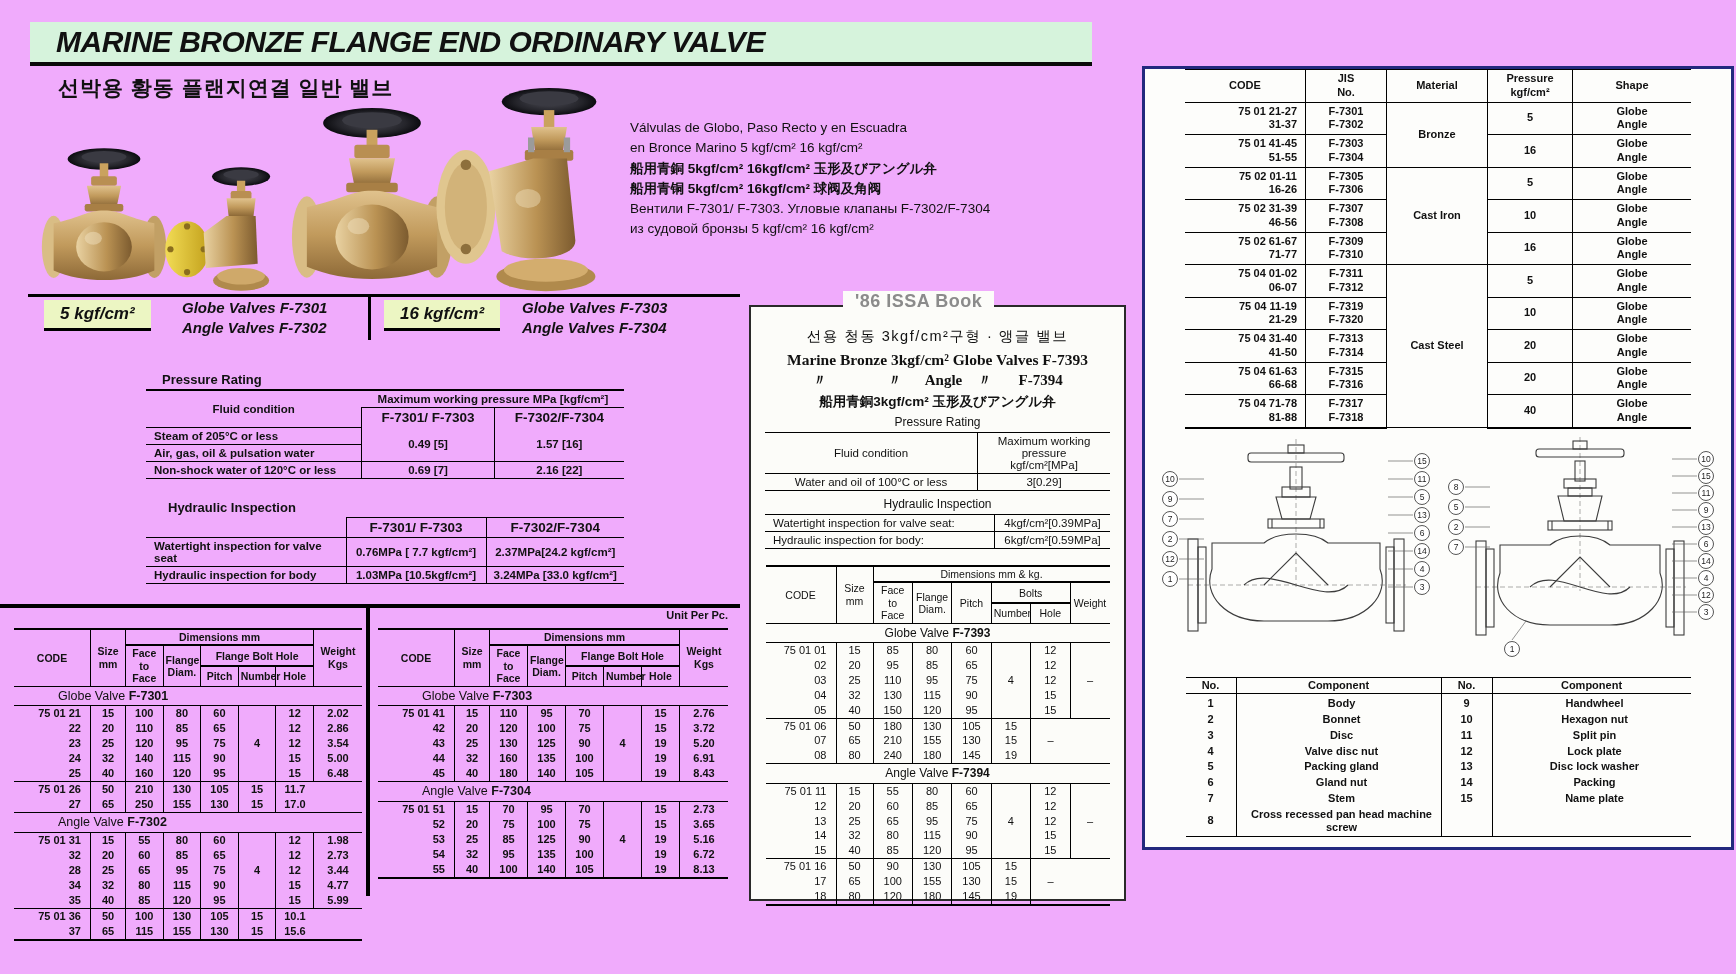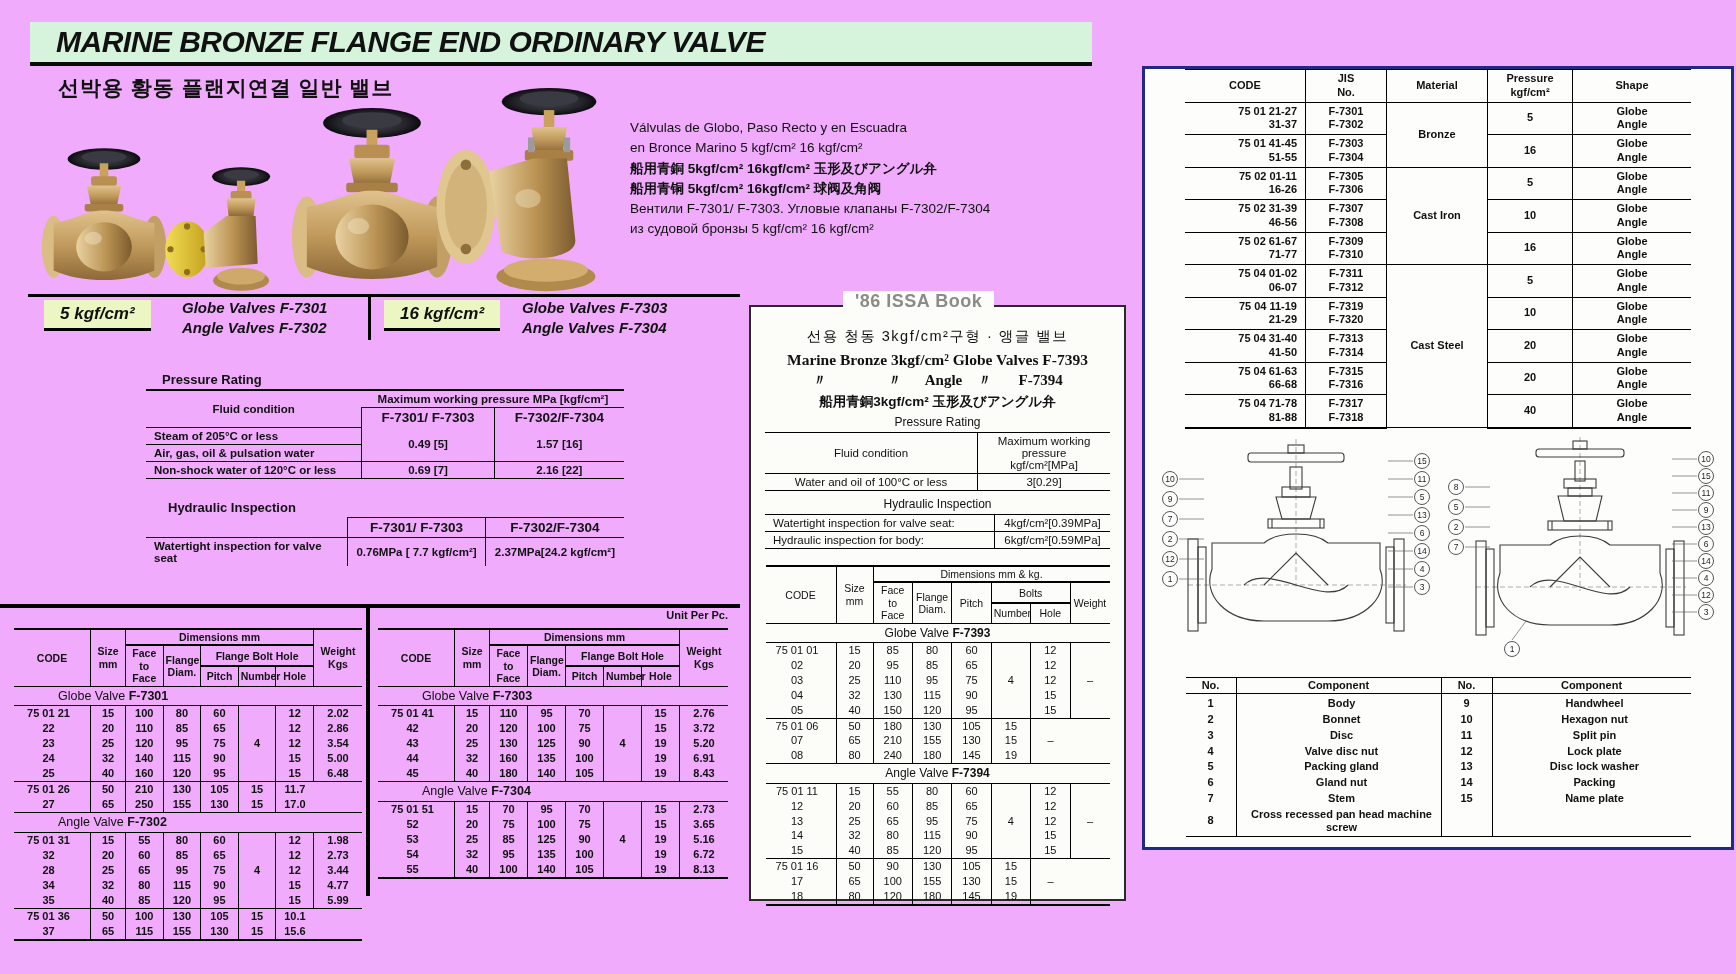--- a/index.html
+++ b/index.html
@@ -42,21 +42,21 @@
   table.dim{border-collapse:collapse;font-size:11px;font-weight:bold;table-layout:fixed;}
   .dim th,.dim td{border-left:1px solid #000;border-right:1px solid #000;padding:1px 2px;text-align:center;line-height:1.18;vertical-align:middle;}
   .dim tr>*:first-child{border-left:none;}
   .dim tr>*:last-child{border-right:none;}
   .dim thead th{border-top:2px solid #000;border-bottom:1px solid #000;font-size:10.5px;}
   .dim thead{border-bottom:1.5px solid #000;}
   .dim tbody.sec td{border-left:none;border-right:none;border-top:1.5px solid #000;border-bottom:1.5px solid #000;text-align:left;padding:2px 2px 2px 44px;font-size:12.5px;font-weight:normal;}
   .dim tbody.sec td.center{text-align:center;padding-left:2px;}
   .dim tbody.grp{border-top:1.5px solid #000;}
   .dim tbody:last-child{border-bottom:2px solid #000;}
-  .dim td.code{text-align:center;padding-right:9px;}
+  .dim td.code{text-align:right;padding-right:9px;}
   .dim.issa{font-weight:normal;font-size:11px;}
   .dim.issa thead th{font-weight:normal;}
   .dim.issa tbody.sec td{font-size:12px;}
 
   #bottom-rule{left:0;top:604px;width:740px;height:4px;background:#000;}
   #mid-vline{left:366px;top:604px;width:4px;height:292px;background:#000;}
   #unit-label{left:636px;top:609px;width:92px;text-align:right;font-size:11px;font-weight:bold;}
 
   
   #issa-box{left:749px;top:305px;width:373px;height:592px;border:2px solid #2a2a2a;background:#fcfcf9;}
@@ -243,20 +243,25 @@
         <tr>
       <td class="nob" style="width:208px"></td>
       <th class="blv bt15 f13" style="width:136px">F-7301/ F-7303</th>
       <th class="blv bt15 f13" style="width:134px">F-7302/F-7304</th>
     </tr>
     <tr>
       <td class="lab bt15">Watertight inspection for valve seat</td>
       <td class="blv bt15">0.76MPa [ 7.7 kgf/cm²]</td>
       <td class="blv bt15">2.37MPa[24.2  kgf/cm²]</td>
     </tr>
+    <tr>
+      <td class="lab bt1 bb15">Hydraulic inspection for body</td>
+      <td class="blv bt1 bb15">1.03MPa [10.5kgf/cm²]</td>
+      <td class="blv bt1 bb15">3.24MPa [33.0 kgf/cm²]</td>
+    </tr>
   </tbody>
     </table>
 
   <div class="abs" id="bottom-rule"></div>
   <div class="abs" id="mid-vline"></div>
   <div class="abs" id="unit-label">Unit Per Pc.</div>
 
   <table class="abs dim" id="tbl-left" style="left:14px;top:628px;width:348px">
       <thead>
         <tr>

